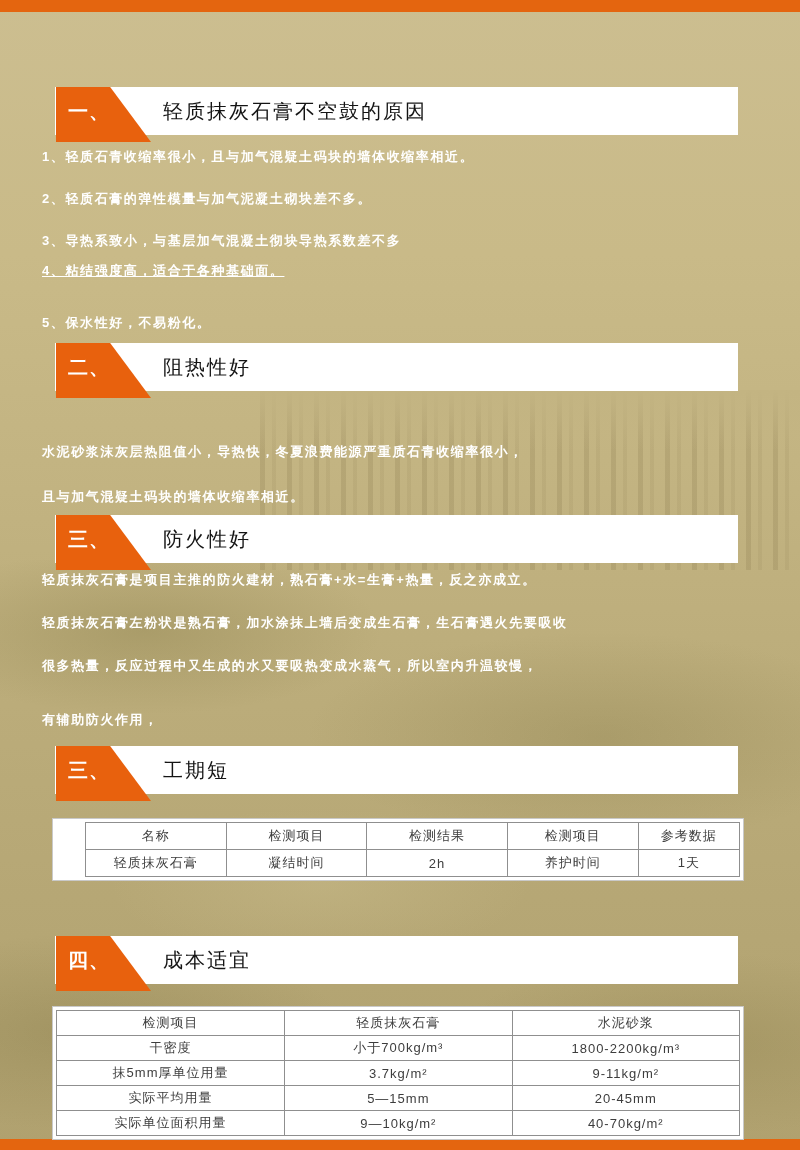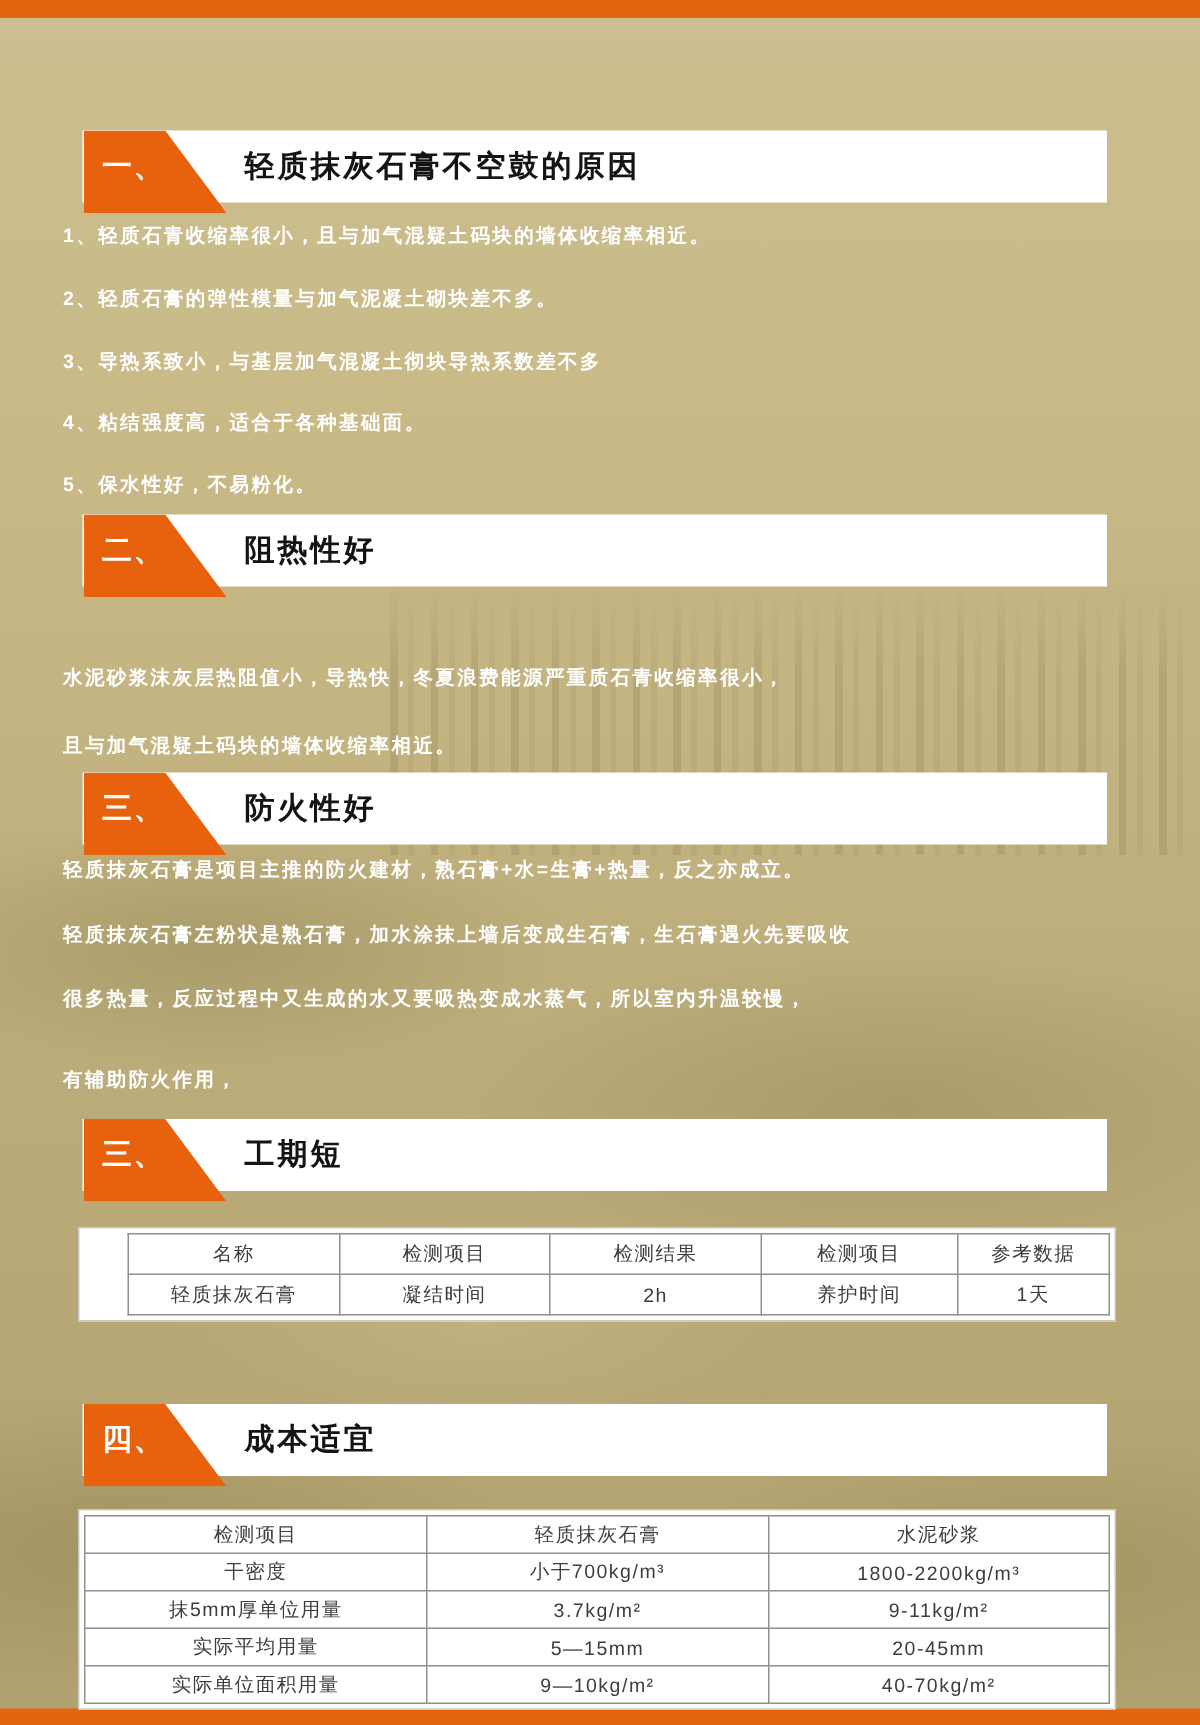--- a/index.html
+++ b/index.html
@@ -21,21 +21,21 @@
   .edge-bar{position:absolute;left:0;width:800px;background:#e4650f;}
   .bar-top{top:0;height:12px;}
   .bar-bottom{top:1139px;height:11px;}
 
   .sh{position:absolute;left:55px;width:683px;height:48px;background:#ffffff;}
   .ribbon{position:absolute;left:1px;top:0;width:95px;height:55px;background:#e8610d;
     clip-path:polygon(0 0,57% 0,100% 100%,0 100%);}
   .num{position:absolute;left:13px;top:0;width:70px;height:48px;line-height:48px;
     color:#ffffff;font-weight:bold;font-size:20px;letter-spacing:1px;}
   .st{position:absolute;left:108px;top:0;height:60px;line-height:48px;
-    font-weight:bold;font-size:20px;color:#141414;letter-spacing:2px;white-space:nowrap;}
+    font-weight:normal;font-size:20px;color:#141414;letter-spacing:2px;white-space:nowrap;}
 
   .bl{position:absolute;left:42px;color:#ffffff;font-size:13px;font-weight:bold;
     letter-spacing:1.6px;white-space:nowrap;line-height:22px;}
 
   .tablewrap{position:absolute;left:52px;width:692px;background:#ffffff;
     padding:3px;box-sizing:border-box;border:1px solid #c9c9c9;}
   table{border-collapse:collapse;width:100%;table-layout:fixed;}
   td{border:1px solid #8f8f8f;text-align:center;vertical-align:middle;
     font-size:13px;color:#3d3d3d;height:24px;padding:1px 2px;letter-spacing:1px;}
   .t2 td{height:22px;}
@@ -51,21 +51,21 @@
   <div class="edge-bar bar-bottom"></div>
 
   <div class="sh" style="top:87px;">
     <div class="ribbon"></div>
     <div class="num">一、</div>
     <div class="st">轻质抹灰石膏不空鼓的原因</div>
   </div>
   <div class="bl" style="top:146px;">1、轻质石青收缩率很小，且与加气混疑土码块的墙体收缩率相近。</div>
   <div class="bl" style="top:188px;">2、轻质石膏的弹性模量与加气泥凝土砌块差不多。</div>
   <div class="bl" style="top:230px;">3、导热系致小，与基层加气混凝土彻块导热系数差不多</div>
-  <div class="bl" style="top:271px;">4、粘结强度高，适合于各种基础面。</div>
+  <div class="bl" style="top:260px;text-decoration:underline;">4、粘结强度高，适合于各种基础面。</div>
   <div class="bl" style="top:312px;">5、保水性好，不易粉化。</div>
 
   <div class="sh" style="top:343px;">
     <div class="ribbon"></div>
     <div class="num">二、</div>
     <div class="st">阻热性好</div>
   </div>
   <div class="bl" style="top:441px;">水泥砂浆沫灰层热阻值小，导热快，冬夏浪费能源严重质石青收缩率很小，</div>
   <div class="bl" style="top:486px;">且与加气混疑土码块的墙体收缩率相近。</div>
 

